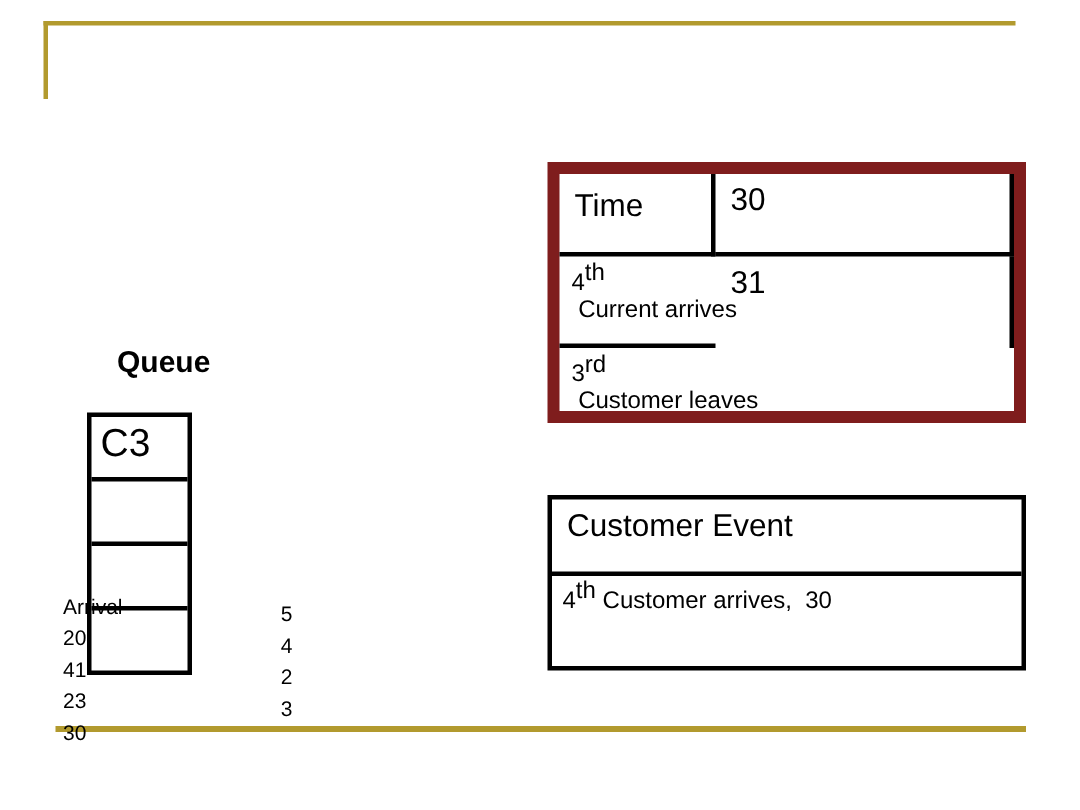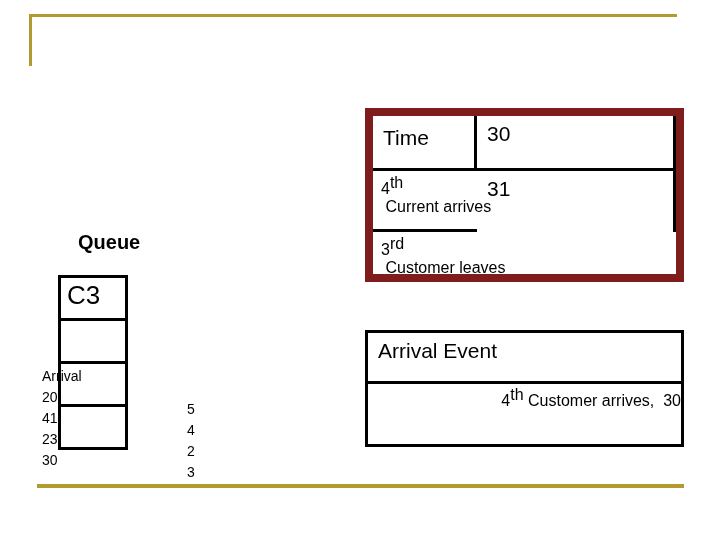--- a/index.html
+++ b/index.html
@@ -9,21 +9,21 @@
   }
   
   .accent-h-top   { position:absolute; left:29px;  top:14px;  width:648px; height:3px; background:#B29A2E; }
   .accent-v-left  { position:absolute; left:29px;  top:14px;  width:3px;   height:52px; background:#B29A2E; }
   .accent-h-bottom{ position:absolute; left:37px;  top:484px; width:647px; height:4px; background:#B29A2E; }
 
   
   .queue-label { position:absolute; left:78px; top:231px; font-size:20px; font-weight:bold; }
 
   
-  .arrival-col { position:absolute; left:42px; top:366px; font-size:14px; line-height:21px; z-index:1; }
+  .arrival-col { position:absolute; left:42px; top:394px; font-size:14px; line-height:21px; z-index:1; }
   .trans-header { position:absolute; left:147px; top:378px; font-size:14px; line-height:21px; }
   .trans-values { position:absolute; left:182px; top:399px; width:18px; font-size:14px; line-height:21px; text-align:center; }
 
   
   .queue-box {
     position:absolute; left:58px; top:275px; width:70px; height:175px;
     border:3px solid #000; box-sizing:border-box; display:flex; flex-direction:column;
     background:transparent; z-index:2;
   }
   .queue-cell { flex:1; box-sizing:border-box; }
@@ -44,21 +44,21 @@
   .col-time.txt-head { padding-top:10px; }
   .txt-small { font-size:16px; padding:9px 0 0 8px; }
 
   
   .current-event {
     position:absolute; left:365px; top:330px; width:319px; height:117px;
     border:3px solid #000; box-sizing:border-box; background:#fff;
     display:grid; grid-template-rows:51px 1fr;
   }
   .ce-head { box-sizing:border-box; border-bottom:3px solid #000; font-size:21px; padding:6px 0 0 10px; }
-  .ce-body { box-sizing:border-box; font-size:16px; padding:8px 0 0 7px;text-align:right; }
+  .ce-body { box-sizing:border-box; font-size:16px; padding:8px 0 0 7px; }
 
   sup { font-size:16px; line-height:0; }
   .pre { white-space:pre; }
 </style>
 </head>
 <body>
 
 <div class="slide">
 
   <div class="accent-h-top"></div>
@@ -93,17 +93,17 @@
     <div class="cell col-time row-line txt-head">Time</div>
 
     <div class="cell col-time row-line txt-big">30</div>
     <div class="cell row-line txt-small"><span>4</span><sup>th</sup><span class="pre"> Current arrives</span></div>
 
     <div class="cell col-time txt-big">31</div>
     <div class="cell txt-small"><span>3</span><sup>rd</sup><span class="pre"> Customer leaves</span></div>
   </div>
 
   <div class="current-event">
-    <div class="ce-head">Arrival Event</div>
+    <div class="ce-head">Customer Event</div>
     <div class="ce-body"><span>4</span><sup>th</sup><span class="pre"> Customer arrives,  30</span></div>
   </div>
 
 </div>
 
 </body></html>

